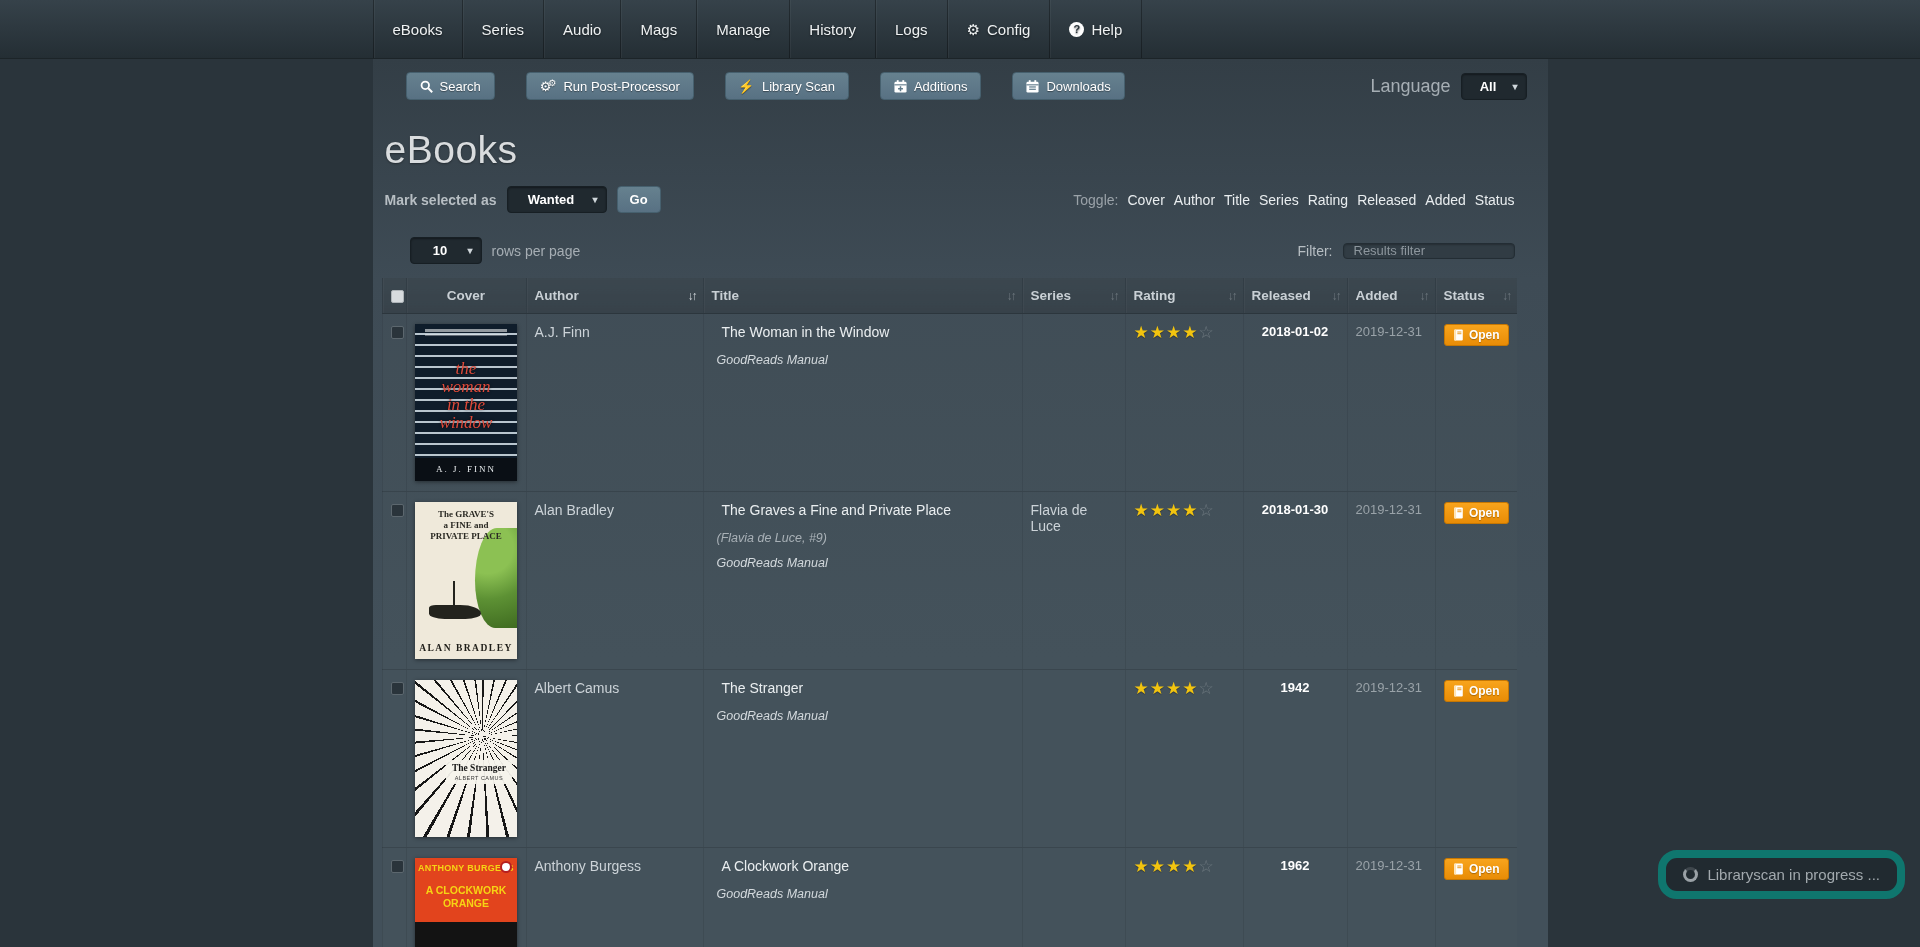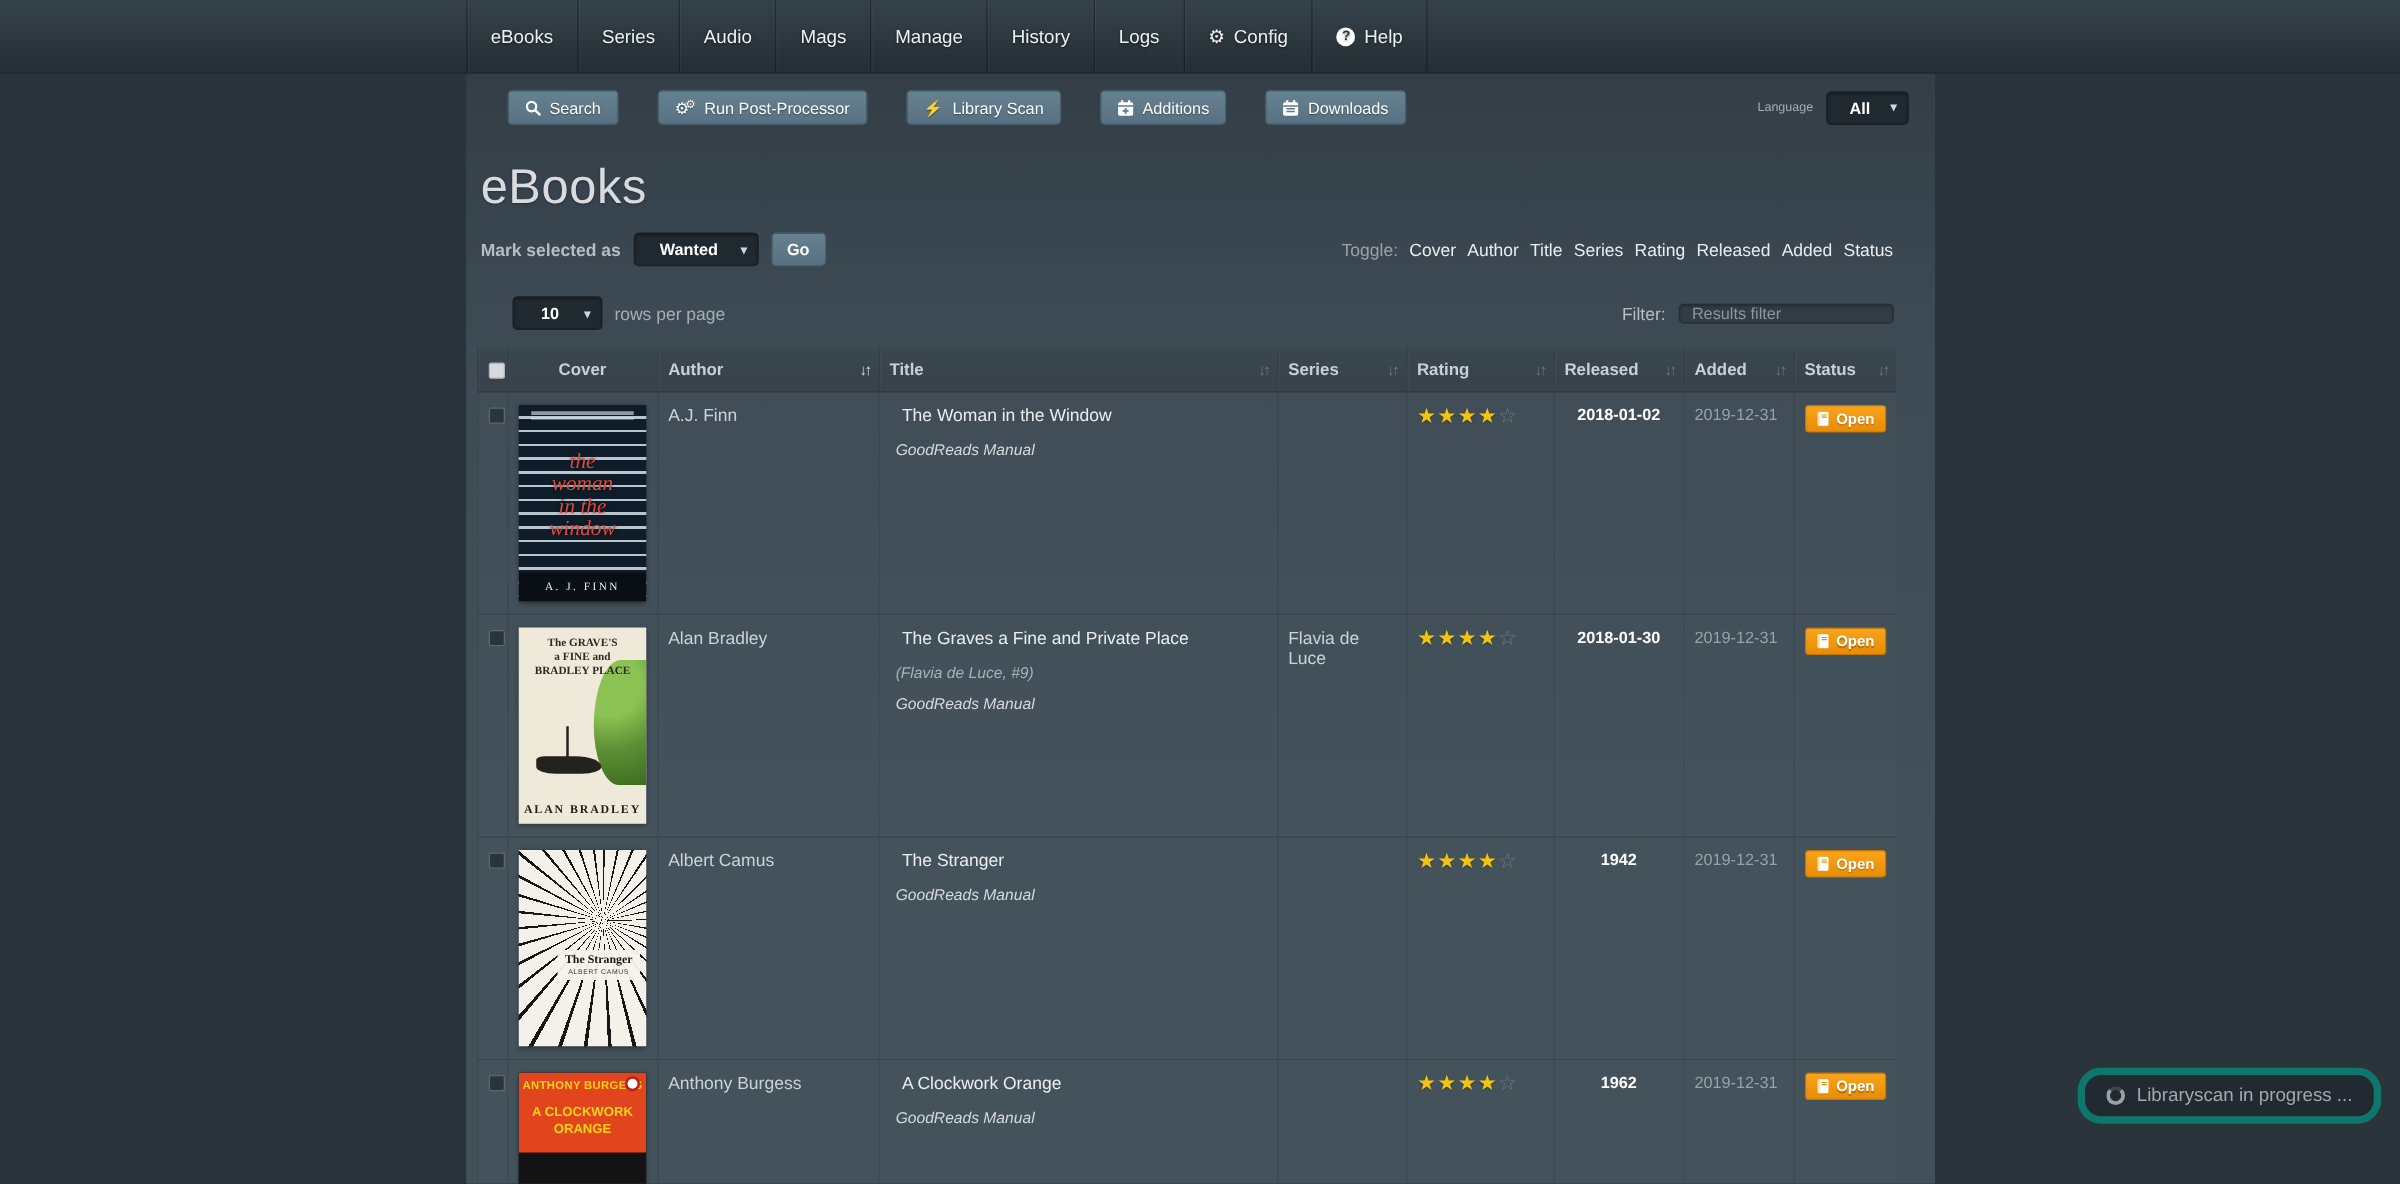--- a/index.html
+++ b/index.html
@@ -51,21 +51,21 @@
     background:linear-gradient(180deg,#66818f,#587183);
     border:1px solid #46606e; border-radius:4px;
     color:#fff; font-size:13px; text-shadow:0 1px 1px rgba(0,0,0,.4); cursor:pointer;
     font-family:"Liberation Sans", sans-serif;
     margin-left:24px;
   }
   .gears { position:relative; line-height:1; font-size:13px; }
   .gears .g2 { font-size:9px; vertical-align:super; margin-left:-3px; }
   .bolt { font-size:13px; line-height:1; }
   .lang-group { display:flex; align-items:center; gap:10px; margin-right:12px; }
-  .lang-label { color:#a6aeb4; font-size:10px; }
+  .lang-label { color:#a6aeb4; font-size:18px; }
 
   
   .fselect {
     display:inline-flex; align-items:center; background:#20292f;
     border:1px solid #171f24; border-radius:4px; height:27px; padding:0 8px;
     color:#fff; font-weight:bold; font-size:13px; cursor:pointer;
     box-shadow:inset 0 1px 2px rgba(0,0,0,.4);
   }
   .fselect .val { flex:1; text-align:center; padding:0 6px; }
   .fselect .caret { font-size:10px; color:#cfd6da; margin-left:6px; }
@@ -175,21 +175,21 @@
 
   .cover-clockwork { background:#131313; }
   .cover-clockwork .red { position:absolute; top:0; width:100%; height:64px; background:#e2441d; }
   .cover-clockwork .cauthor { position:absolute; top:5px; width:100%; text-align:center; color:#f6d414; font-size:9px; font-weight:bold; letter-spacing:.3px; }
   .cover-clockwork .badge { position:absolute; top:3px; right:5px; width:12px; height:12px; border-radius:50%; background:#fff; border:2px solid #b51f1f; }
   .cover-clockwork .ctitle { position:absolute; top:26px; width:100%; text-align:center; color:#f6d414; font-size:10.5px; font-weight:bold; line-height:13px; }
 
   
   .toast {
     position:fixed; right:15px; bottom:48px; display:flex; align-items:center; gap:9px;
-    background:rgba(32,41,47,.88); border:6px solid #0f766e; border-radius:19px;
+    background:rgba(32,41,47,.88); border:8px solid #0f766e; border-radius:19px;
     padding:8px 17px; color:#a2a9ae; font-size:15px;
   }
   .spinner { width:15px; height:15px; border-radius:50%; border:3px solid #9aa1a6; border-top-color:rgba(154,161,166,.25); display:inline-block; }
 </style>
 </head>
 <body>
 
 <nav class="navbar">
   <div class="nav-inner">
     <div class="nav-item">
@@ -384,21 +384,21 @@
       <tr>
         <td>
             <input type="checkbox" class="cb" style="">
           </td>
         <td>
           <div class="cover cover-grave">
             <div class="green"></div>
             <div class="gtext">
               <div>The GRAVE'S</div>
                 <div>a FINE and</div>
-                <div>BRADLEY PLACE</div>
+                <div>PRIVATE PLACE</div>
             </div>
             <div class="boat"></div>
             <div class="mast"></div>
             <div class="gauthor">ALAN BRADLEY</div>
           </div>
         </td>
         <td><span>Alan Bradley</span></td>
         <td>
           <a class="title-link">The Graves a Fine and Private Place</a>
           <div class="series-note">(Flavia de Luce, #9)</div>

